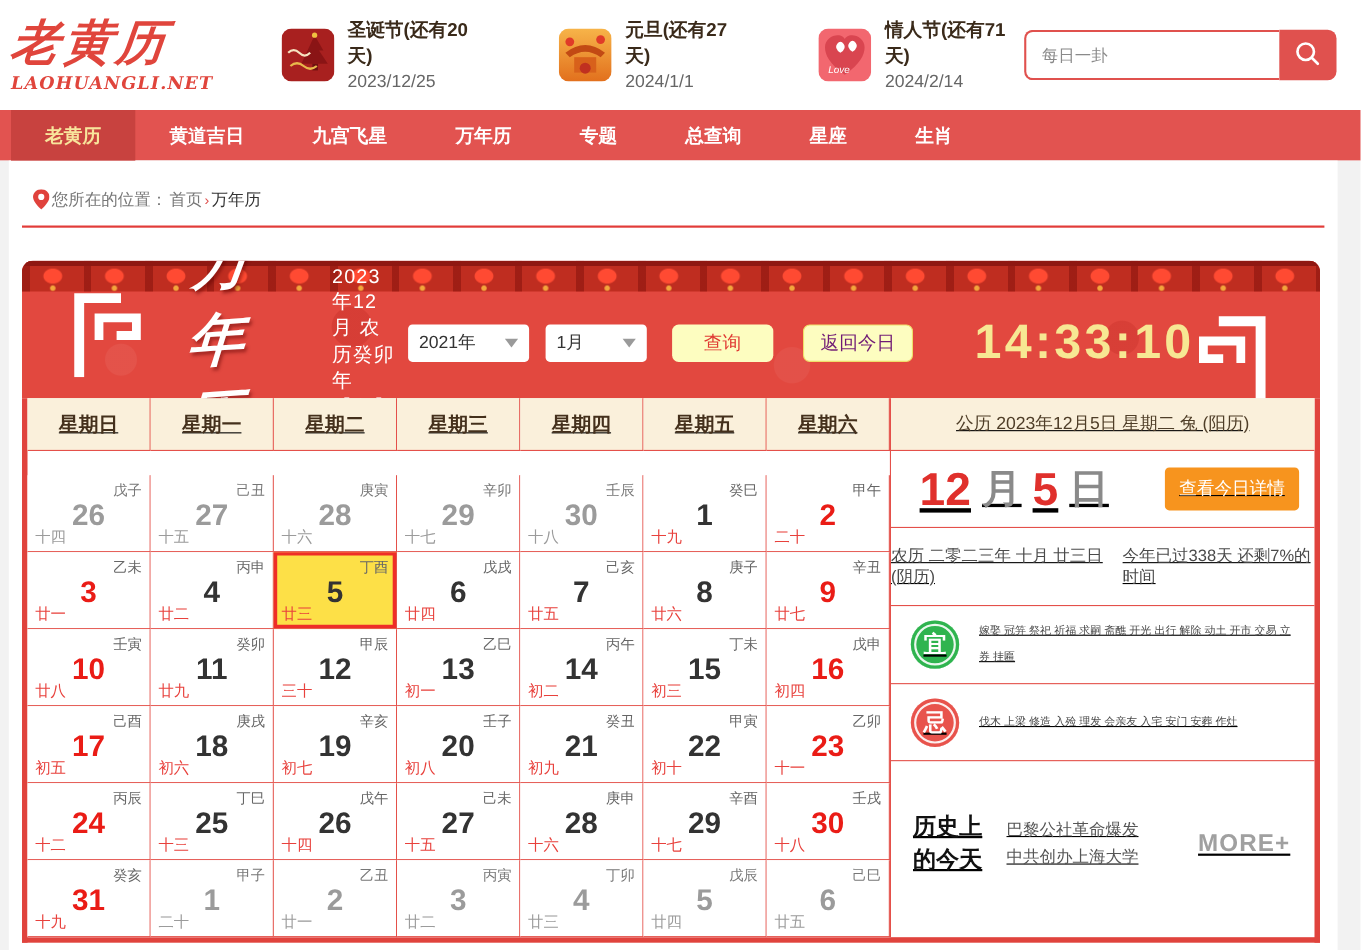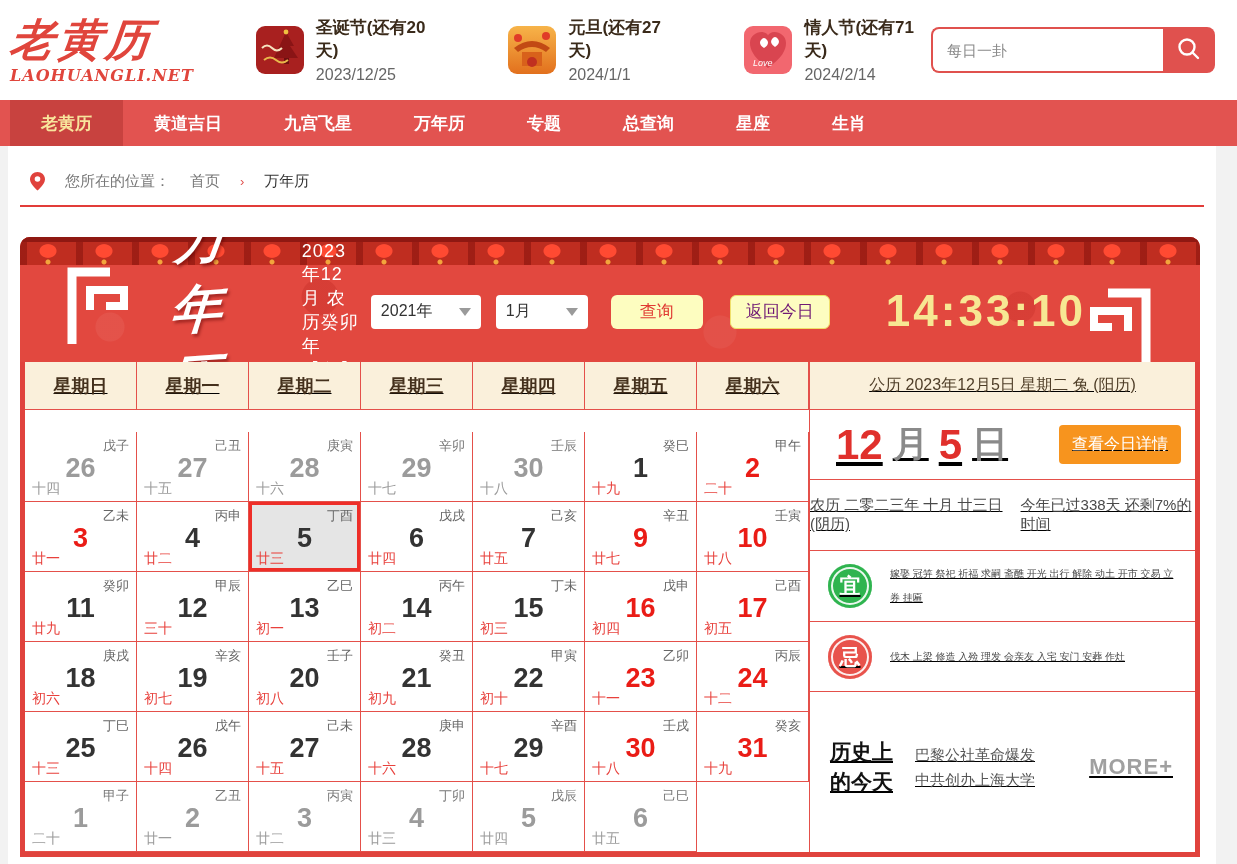--- a/index.html
+++ b/index.html
@@ -28,21 +28,21 @@
   
   .main-nav { height:46px; background:#e25350; display:flex; align-items:stretch; padding-left:10px; }
   .nav-item { color:#fff; font-size:17px; font-weight:bold; display:flex; align-items:center;
     padding:0 31px; cursor:pointer; }
   .nav-item.active { background:#c8423f; color:#f8e59c; }
 
   
   .main-bg { height:718px; background:#f2f2f2; }
   .content { width:1208px; height:100%; margin-left:8px; background:#fff; padding:26px 0 0 12px; }
 
-  .breadcrumb { display:flex; align-items:center; gap:20px; font-size:15px; color:#777; padding-left:10px; }
+  .breadcrumb { display:flex; align-items:center; gap:2px; font-size:15px; color:#777; padding-left:10px; }
   .breadcrumb .crumb-home { color:#777; cursor:pointer; }
   .breadcrumb .crumb-sep { color:#e0514e; font-size:13px; }
   .breadcrumb .crumb-cur { color:#333; cursor:pointer; }
   .crumb-line { border-bottom:2px solid #e23c39; margin:14px 12px 0 0; }
 
   
   .cal { width:1180px; margin:30px 0 0 0; }
   .cal-head { height:125px; background:#e2483f; border-radius:10px 10px 0 0; position:relative; overflow:hidden;
     background-image:
       radial-gradient(circle at 90px 90px, rgba(255,255,255,.06) 0 14px, transparent 15px),
@@ -83,21 +83,21 @@
   .wd { height:48px; background:#faf0db; border-right:1px solid #e4504a; border-bottom:1px solid #e4504a;
     display:flex; align-items:center; justify-content:center; font-size:18px; font-weight:bold; color:#44301c; }
   .cell { position:relative; border-right:1px solid #e4504a; border-bottom:1px solid #e4504a; background:#fff; cursor:pointer; }
   .cell .gz { position:absolute; top:5px; right:7px; font-size:13px; color:#666; }
   .cell .num { position:absolute; top:21px; left:0; right:0; text-align:center; font-size:27px; font-weight:bold; color:#333; }
   .cell .lun { position:absolute; bottom:3px; left:7px; font-size:14px; color:#e8413c; }
   .cell.weekend .num { color:#ea1c16; }
   .cell.other .num { color:#9b9b9b; }
   .cell.other .lun { color:#9b9b9b; }
   .cell.other .gz { color:#777; }
-  .cell.today { background:#e5e5e5; box-shadow:inset 0 0 0 3px #ee2e28; }
+  .cell.today { background:#fde047; box-shadow:inset 0 0 0 3px #ee2e28; }
 
   
   .panel { width:390px; border-left:1px solid #e4504a; display:flex; flex-direction:column; }
   .p-strip { height:48px; background:#faf0db; border-bottom:1px solid #e4504a; display:flex; align-items:center;
     justify-content:center; font-size:16px; color:#4f3e28; }
   .p-big { height:70px; border-bottom:1px solid #e4504a; display:flex; align-items:center; padding:0 14px 0 26px; }
   .bd-num { color:#e0302c; font-size:42px; font-weight:bold; margin-right:10px; }
   .bd-unit { color:#8a8a8a; font-size:36px; font-weight:bold; margin-right:10px; }
   .btn-detail { margin-left:auto; background:#f7941e; color:#fff; border:none; border-radius:4px; cursor:pointer;
     font-size:16px; padding:9px 13px; font-family:inherit; }
@@ -313,20 +313,25 @@
             <div class="cell normal">
               <span class="gz">戊戌</span>
               <span class="num">6</span>
               <span class="lun">廿四</span>
             </div>
             <div class="cell normal">
               <span class="gz">己亥</span>
               <span class="num">7</span>
               <span class="lun">廿五</span>
             </div>
+            <div class="cell normal">
+              <span class="gz">庚子</span>
+              <span class="num">8</span>
+              <span class="lun">廿六</span>
+            </div>
             <div class="cell weekend">
               <span class="gz">辛丑</span>
               <span class="num">9</span>
               <span class="lun">廿七</span>
             </div>
             <div class="cell weekend">
               <span class="gz">壬寅</span>
               <span class="num">10</span>
               <span class="lun">廿八</span>
             </div>

